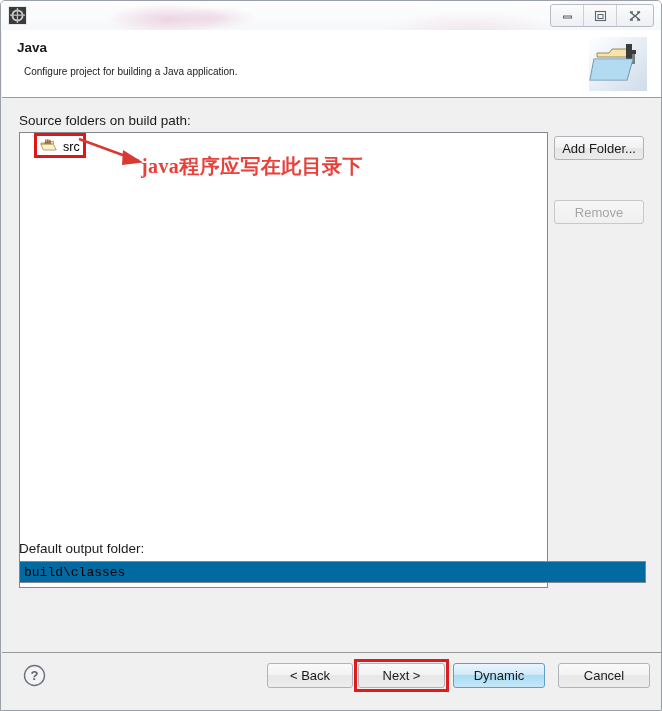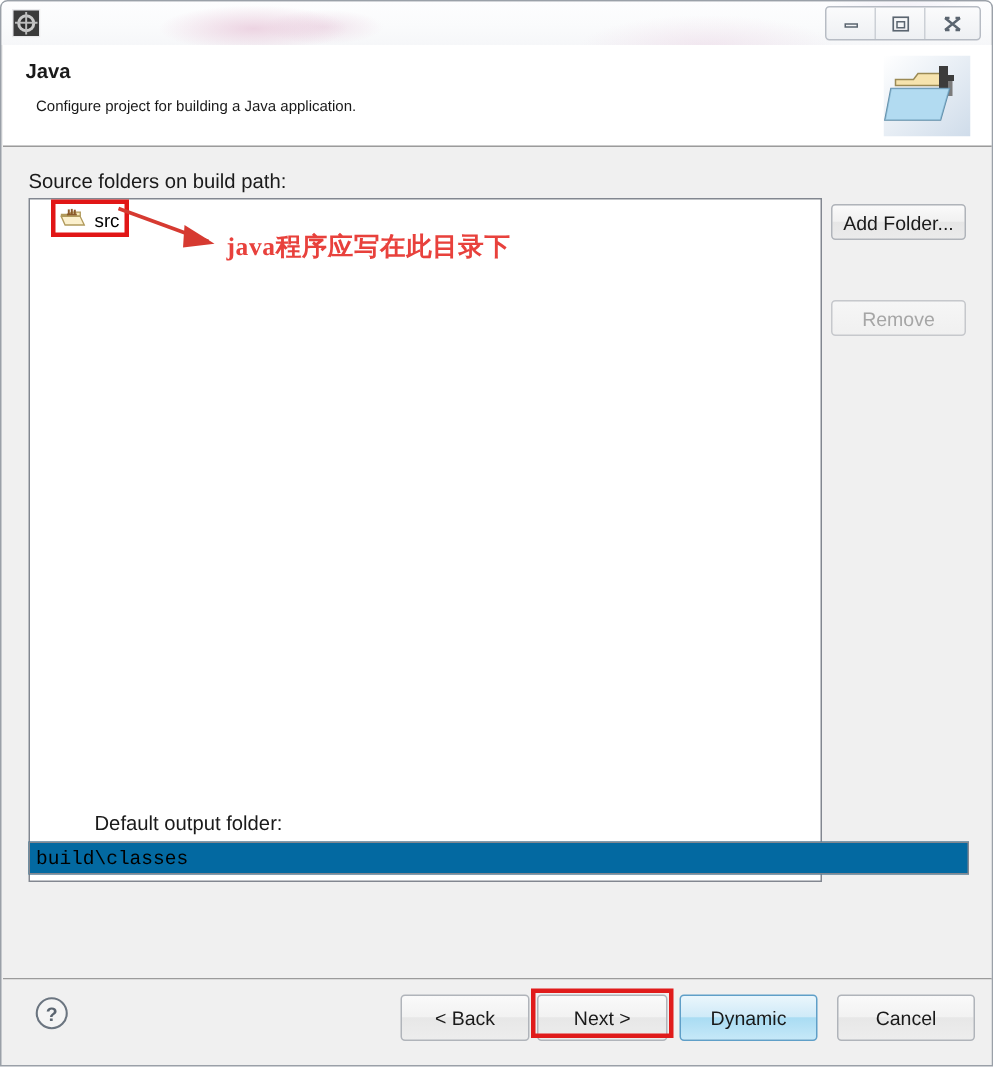--- a/index.html
+++ b/index.html
@@ -162,23 +162,23 @@
     pointer-events: none;
   }
   .anno-arrow {
     position: absolute;
     left: 76px; top: 136px;
     width: 88px; height: 36px;
     pointer-events: none;
   }
   .anno-text {
     position: absolute;
-    left: 150px; top: 152px;
+    left: 140px; top: 152px;
     font-family: "Liberation Serif", serif;
-    font-size: 17px;
+    font-size: 20px;
     font-weight: bold;
     color: #e8413c;
     white-space: nowrap;
     letter-spacing: 0.4px;
   }
 
   
   .side-btn {
     position: absolute;
     left: 553px;
@@ -203,21 +203,20 @@
   #btn-add-folder { top: 135px; }
   #btn-edit { top: 167px; }
   #btn-remove { top: 199px; }
 
   
   .lbl-output {
     position: absolute;
     left: 18px; top: 540px;
     font-size: 13.5px;
     color: #1a1a1a;
-    margin-left: 44px;
   }
   .output-input {
     position: absolute;
     left: 18px; top: 560px;
     width: 627px;
     height: 22px;
     box-sizing: border-box;
     border: 1px solid #828790;
     background: #0369a1;
     font-size: 13px;
@@ -235,21 +234,21 @@
     background: #f0f0f0;
   }
   .help-icon {
     position: absolute;
     left: 22px; top: 663px;
     width: 23px; height: 23px;
   }
   .fbtn {
     position: absolute;
     top: 662px;
-    height: 31px;
+    height: 25px;
     font-size: 13px;
     box-sizing: border-box;
     border: 1px solid #b0b4ba;
     border-radius: 3px;
     background: linear-gradient(to bottom, #fafafa 0%, #f2f2f2 48%, #e7e7e7 50%, #ededed 100%);
     color: #1a1a1a;
     display: flex;
     align-items: center;
     justify-content: center;
     font-family: "Liberation Sans", sans-serif;

